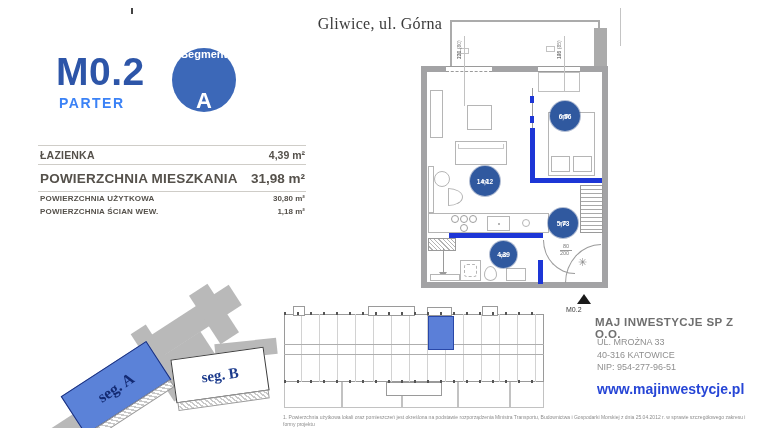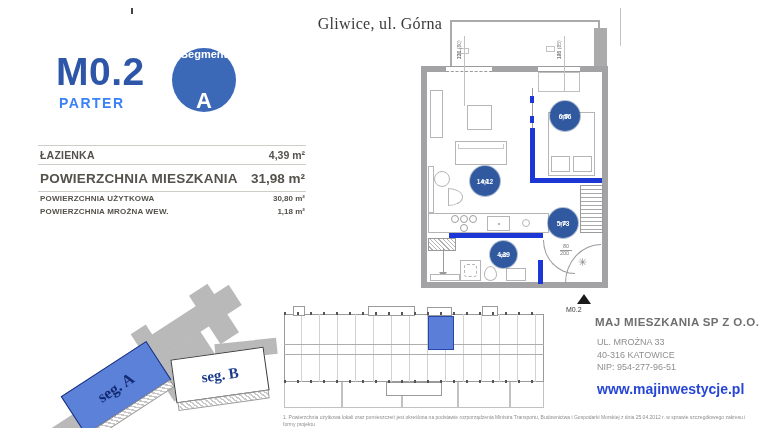--- a/index.html
+++ b/index.html
@@ -130,21 +130,21 @@
   </div>
   <div class="arow total">
     <span class="lbl">POWIERZCHNIA MIESZKANIA</span>
     <span class="val">31,98 m²</span>
   </div>
   <div class="arow sub">
     <span class="lbl">POWIERZCHNIA UŻYTKOWA</span>
     <span class="val">30,80 m²</span>
   </div>
   <div class="arow sub">
-    <span class="lbl">POWIERZCHNIA MROŻNA WEW.</span>
+    <span class="lbl">POWIERZCHNIA ŚCIAN WEW.</span>
     <span class="val">1,18 m²</span>
   </div>
 </div>
 
 <div class="abs plan">
   <div class="balcony"></div>
   <div class="balcony-block"></div>
   <div class="balc-chair" style="left:42px;top:32px;"></div>
   <div class="balc-chair" style="left:128px;top:30px;"></div>
 
@@ -268,21 +268,21 @@
   <div class="bump" style="left:23px;top:2px;width:12px;height:10px;"></div>
   <div class="bump" style="left:98px;top:2px;width:47px;height:10px;"></div>
   <div class="bump" style="left:157px;top:3px;width:25px;height:9px;"></div>
   <div class="bump" style="left:212px;top:2px;width:16px;height:10px;"></div>
   <div class="bump" style="left:116px;top:78px;width:56px;height:14px;"></div>
   <div class="ticks" style="top:8px;"></div>
   <div class="ticks" style="top:76px;"></div>
   <div class="blue-unit"></div>
 </div>
 
-<div class="abs co-name">MAJ MIESZKANIA SP Z O.O.</div>
+<div class="abs co-name">MAJ INWESTYCJE SP Z O.O.</div>
 <div class="abs co-addr">
   <div>UL. MROŻNA 33</div>
   <div>40-316 KATOWICE</div>
   <div>NIP: 954-277-96-51</div>
 </div>
 <a class="abs co-web" href="#">www.majinwestycje.pl</a>
 
 <div class="abs footnote">
   <div>1. Powierzchnia użytkowa lokali oraz pomieszczeń jest określona na podstawie rozporządzenia Ministra Transportu, Budownictwa i Gospodarki Morskiej z dnia 25.04.2012 r. w sprawie szczegółowego zakresu i formy projektu</div>
   <div>budowlanego oraz przy uwzględnieniu treści Polskiej Normy PN-ISO 9836. Powierzchnia ta stanowić będzie podstawę do obliczenia wielkości udziału w nieruchomości wspólnej oraz zostanie ujawniona w księdze wieczystej</div>

